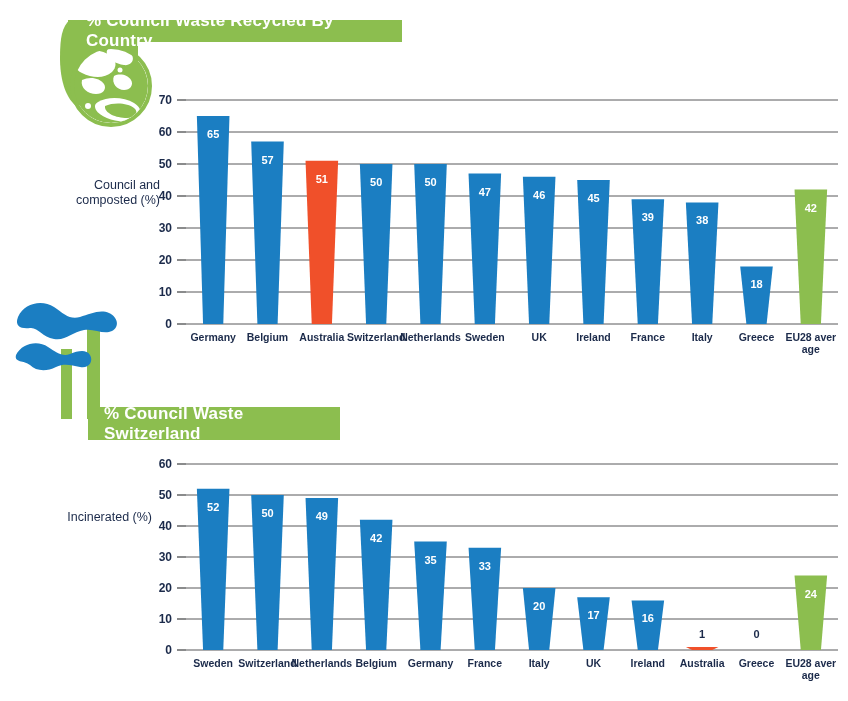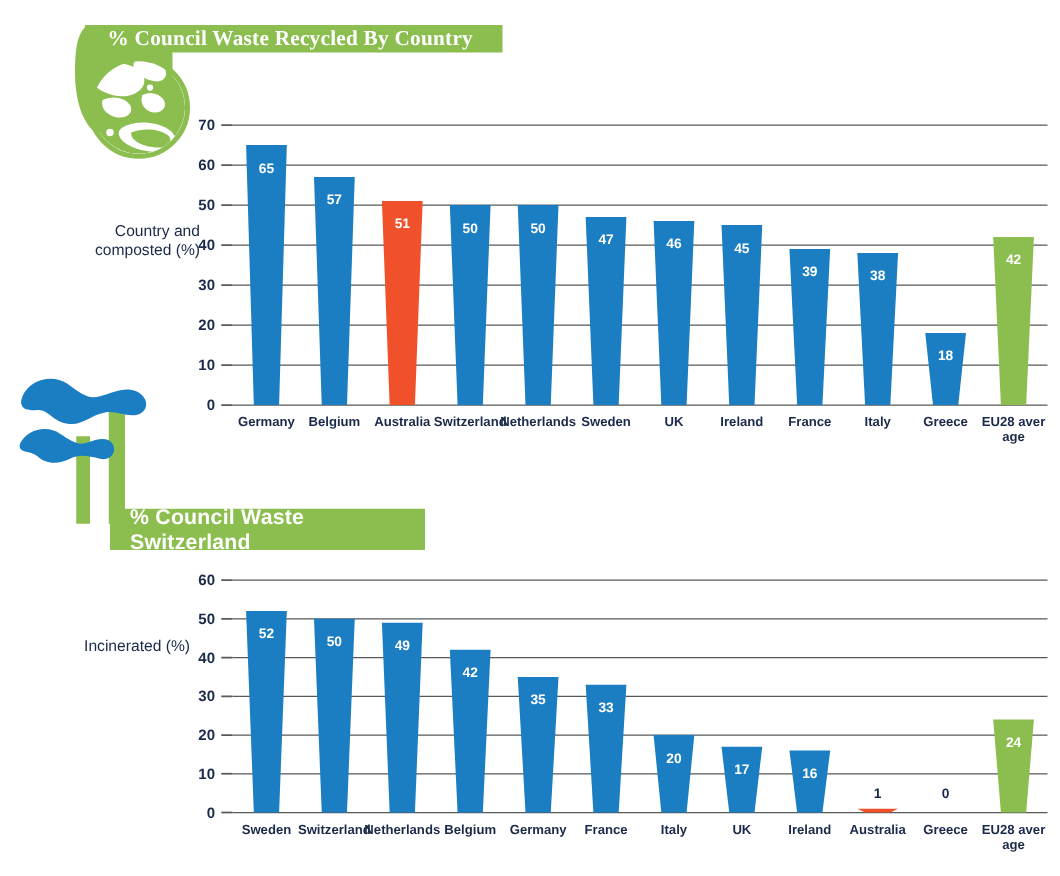--- a/index.html
+++ b/index.html
@@ -26,21 +26,20 @@
     box-sizing: border-box;
   }
   #banner-recycled {
     left: 68px;
     top: 20px;
     width: 334px;
     height: 22px;
     padding-left: 18px;
     font-size: 17px;
     z-index: 3;
-    font-family: Liberation Serif, serif;
   }
   #banner-incinerated {
     left: 88px;
     top: 407px;
     width: 252px;
     height: 33px;
     padding-left: 16px;
     font-size: 17px;
     z-index: 3;
   }
@@ -109,21 +108,21 @@
       <circle cx="62" cy="52" r="2.5" fill="#ffffff"></circle>
     </g>
   </svg>
 </div>
 
 <div class="banner" id="banner-recycled">
   <span>% Council Waste Recycled By Country</span>
 </div>
 
 <div class="axis-title" id="axis-title-recycled">
-  <span>Country and composted (%)</span>
+  <span>Council and composted (%)</span>
 </div>
 
 <div class="chart-block" id="chart-recycled">
   <svg id="svg-recycled" width="848" height="270" viewBox="0 0 848 270">
       <line x1="186" y1="236" x2="838" y2="236" class="gridline"></line>
       <line x1="177" y1="236" x2="186" y2="236" class="tickmark"></line>
       <text x="172" y="240" text-anchor="end" class="tick-label">0</text>
       <line x1="186" y1="204" x2="838" y2="204" class="gridline"></line>
       <line x1="177" y1="204" x2="186" y2="204" class="tickmark"></line>
       <text x="172" y="208" text-anchor="end" class="tick-label">10</text>

